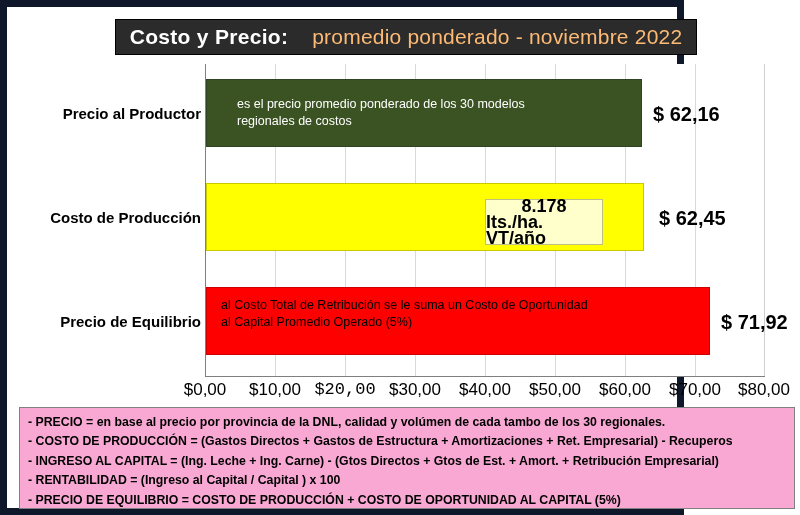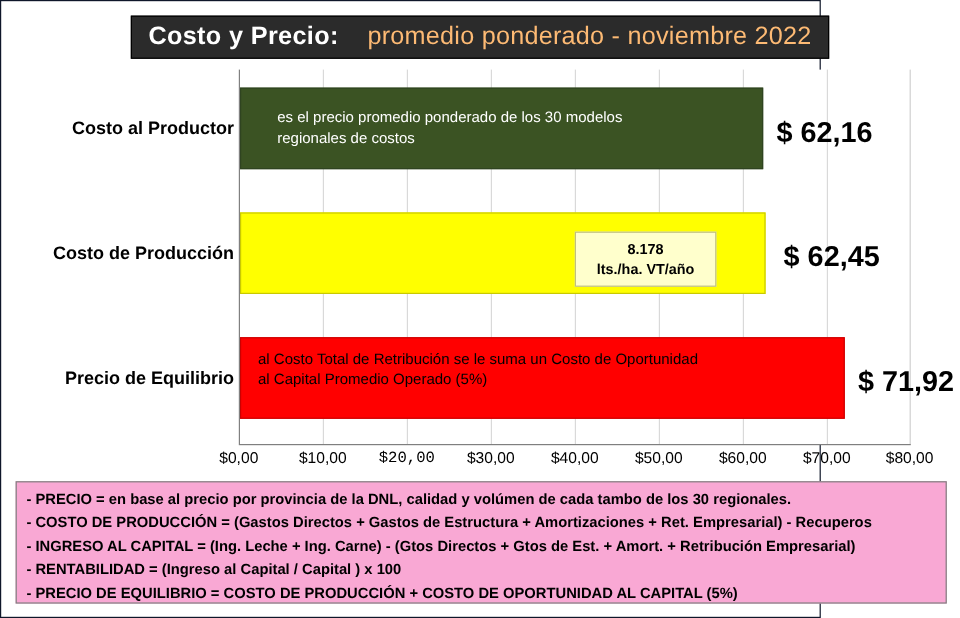--- a/index.html
+++ b/index.html
@@ -11,21 +11,21 @@
     height: 515px;
     background: #ffffff;
     font-family: "Liberation Sans", sans-serif;
     overflow: hidden;
   }
   #frame {
     position: relative;
     width: 684px;
     height: 515px;
     box-sizing: border-box;
-    border: 1px solid #0f172a;
+    border: 7px solid #0f172a;
     background: #ffffff;
   }
 
   
   #title-band {
     position: absolute;
     left: 108px;
     top: 12px;
     width: 580px;
     height: 34px;
@@ -134,40 +134,40 @@
     left: 478px;
     top: 192px;
     width: 116px;
     height: 44px;
     background: #ffffcc;
     border: 1px solid #bfbf7f;
     display: flex;
     flex-direction: column;
     align-items: center;
     justify-content: center;
-    font-size: 12px;
+    font-size: 18px;
     font-weight: bold;
     color: #000000;
     line-height: 16px;
   }
 
   
   .val-label {
     position: absolute;
-    font-size: 24px;
+    font-size: 20px;
     font-weight: bold;
     color: #000000;
     white-space: nowrap;
   }
 
   
   .xtick {
     position: absolute;
     top: 373px;
-    font-size: 13px;
+    font-size: 17px;
     color: #000000;
     transform: translateX(-50%);
     white-space: nowrap;
   }
 
   
   #notes {
     position: absolute;
     left: 12px;
     top: 400px;
@@ -223,21 +223,21 @@
 
   <div class="bar-note note-on-red">
     <div>al Costo Total de Retribución se le suma un Costo de Oportunidad</div>
     <div>al Capital Promedio Operado (5%)</div>
   </div>
 
   <div class="val-label" style="left:646px; top:96px;">$ 62,16</div>
   <div class="val-label" style="left:652px; top:200px;">$ 62,45</div>
   <div class="val-label" style="left:714px; top:304px;">$ 71,92</div>
 
-  <div class="cat-label" style="top:98px;">Costo al Productor</div>
+  <div class="cat-label" style="top:98px;">Precio al Productor</div>
   <div class="cat-label" style="top:202px;">Costo de Producción</div>
   <div class="cat-label" style="top:306px;">Precio de Equilibrio</div>
 
   <div class="xtick" style="left:198px;">$0,00</div>
   <div class="xtick" style="left:268px;">$10,00</div>
   <div class="xtick" style="left:338px;font-family:Liberation Mono, monospace;">$20,00</div>
   <div class="xtick" style="left:408px;">$30,00</div>
   <div class="xtick" style="left:478px;">$40,00</div>
   <div class="xtick" style="left:548px;">$50,00</div>
   <div class="xtick" style="left:618px;">$60,00</div>

